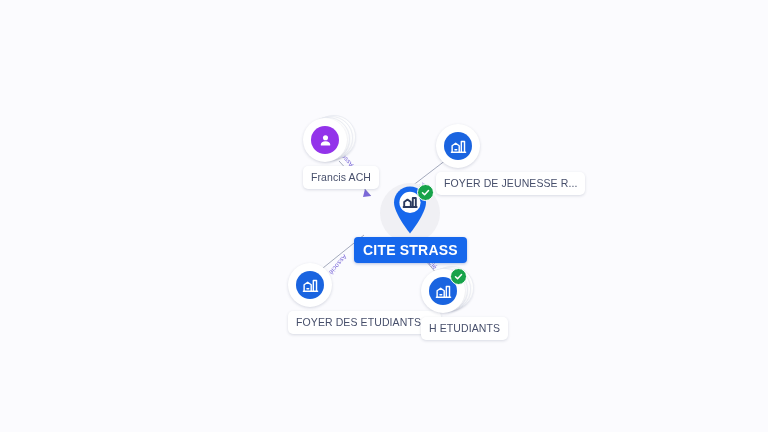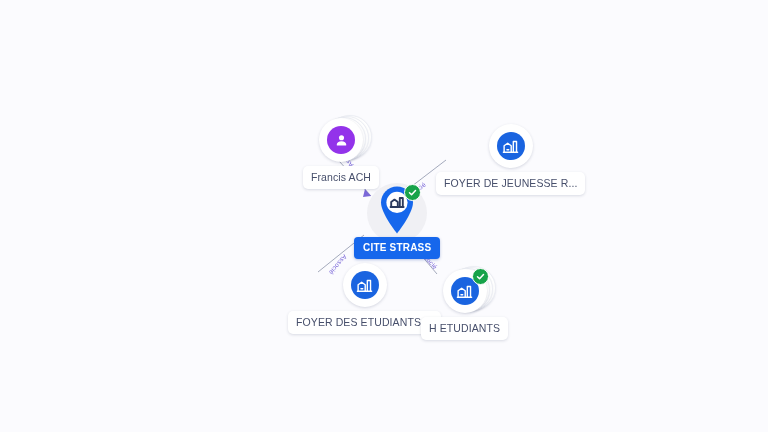--- a/index.html
+++ b/index.html
@@ -27,21 +27,20 @@
     top: 0;
     width: 768px;
     height: 432px;
   }
 
   
   .node {
     position: absolute;
     display: flex;
     flex-direction: column;
-    align-items: center;
   }
 
   
   .icon-wrap {
     position: relative;
     width: 44px;
     height: 44px;
   }
   .stack-card {
     position: absolute;
@@ -141,21 +140,21 @@
     display: flex;
     align-items: center;
     justify-content: center;
     z-index: 8;
   }
   .center-label {
     position: relative;
     margin-top: -6px;
     background: #1667ec;
     color: #ffffff;
-    font-size: 10px;
+    font-size: 14px;
     font-weight: bold;
     line-height: 1;
     padding: 6px 9px;
     border-radius: 4px;
     white-space: nowrap;
     letter-spacing: .2px;
     box-shadow: 0 1px 3px rgba(20,60,160,0.30);
     z-index: 7;
   }
 

